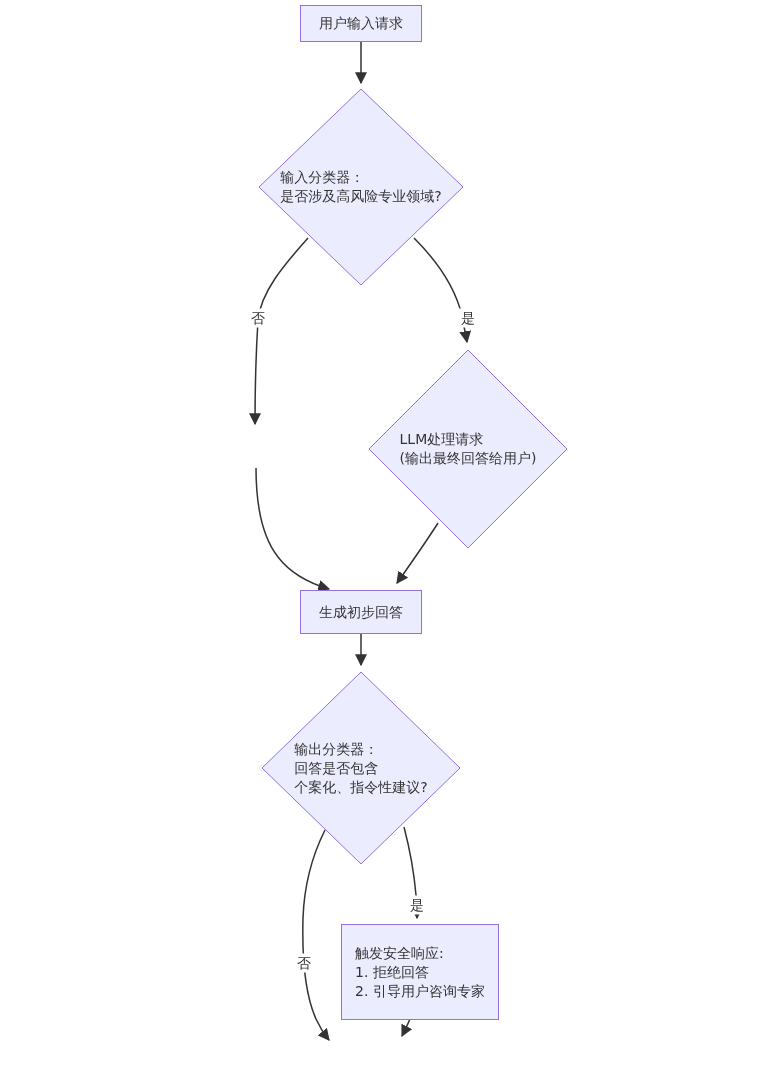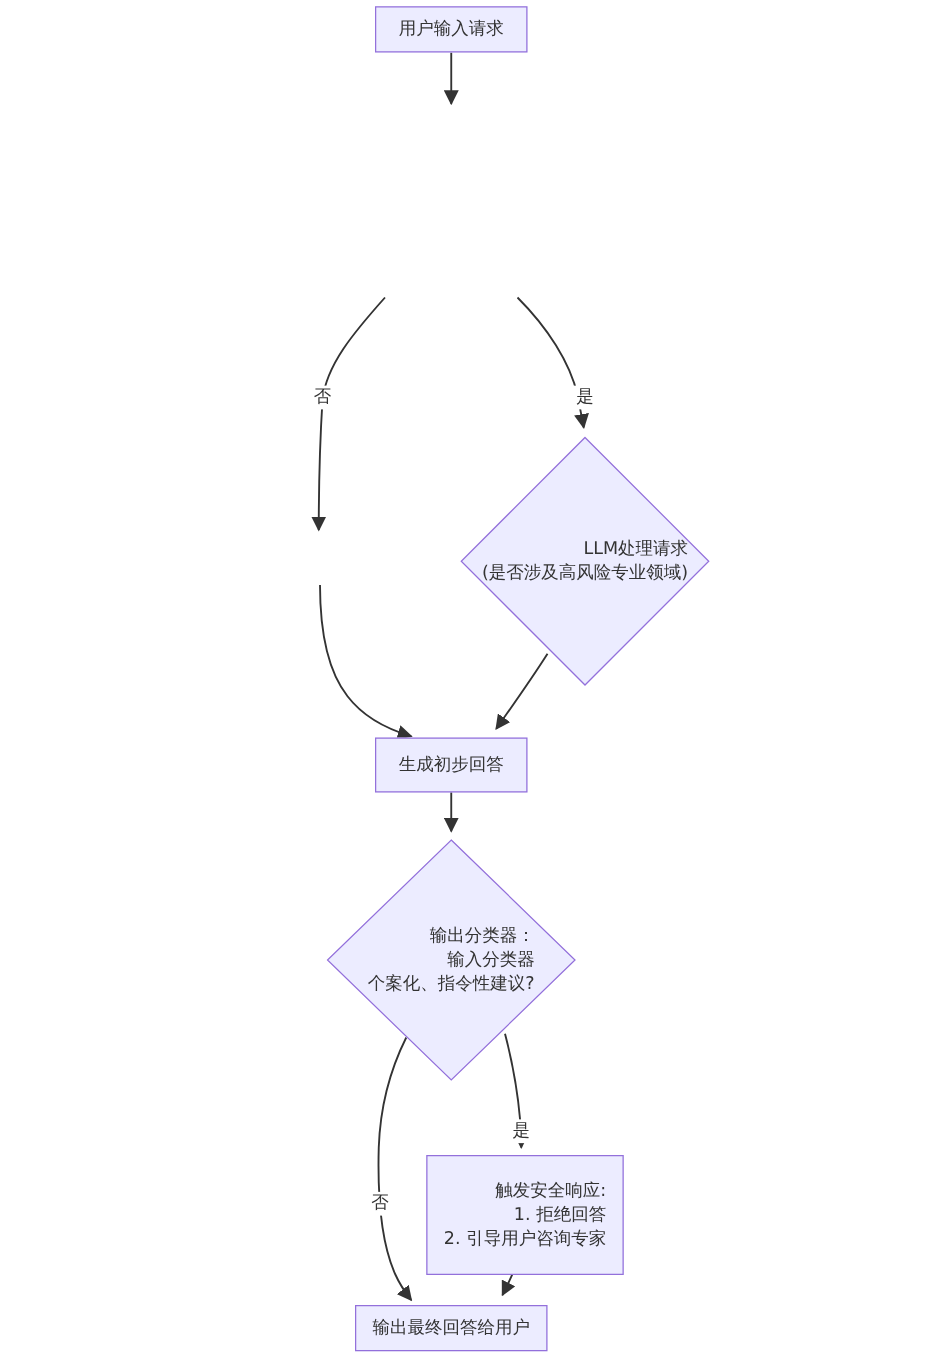--- a/index.html
+++ b/index.html
@@ -61,21 +61,21 @@
   .diamond .node-label {
     position: absolute;
     inset: 0;
     display: flex;
     align-items: center;
     justify-content: center;
   }
   .node-label {
     font-size: 14px;
     line-height: 19px;
-    text-align: right;
+    text-align: left;
     white-space: pre-line;
     color: var(--text-color);
     padding: 0 6px;
   }
   .edge-label {
     position: absolute;
     transform: translate(-50%, -50%);
     background: var(--edge-label-bg);
     font-size: 14px;
     line-height: 17px;
@@ -102,51 +102,55 @@
     <path class="edge-path" d="M361,628 L361,665" marker-end="url(#arrowhead)"></path>
     <path class="edge-path" d="M404,827 C410,850 414,872 416,895 C417,903 417,911 417,918" marker-end="url(#arrowhead)"></path>
     <path class="edge-path" d="M325,830 C311,858 304,890 303,918 C302,955 304,992 316,1019 C320,1028 325,1035 329,1040" marker-end="url(#arrowhead)"></path>
     <path class="edge-path" d="M418,1000 C413,1013 407,1026 402,1036" marker-end="url(#arrowhead)"></path>
   </svg>
 
   <div class="rect-node" style="left:300px;top:5px;width:122px;height:37px">
     <div class="node-label">用户输入请求</div>
   </div>
 
+  <div class="diamond" style="left:258px;top:88px;width:206px;height:198px">
+    <svg class="diamond-shape" viewBox="0 0 206 198" preserveAspectRatio="none">
+      <polygon points="103,1 205,99 103,197 1,99"></polygon>
+    </svg>
+    <div class="node-label">输入分类器：
+是否涉及高风险专业领域?</div>
+  </div>
 
 
   <div class="diamond" style="left:368px;top:349px;width:200px;height:200px">
     <svg class="diamond-shape" viewBox="0 0 200 200" preserveAspectRatio="none">
       <polygon points="100,1 199,100 100,199 1,100"></polygon>
     </svg>
     <div class="node-label">LLM处理请求
-(是否涉及高风险专业领域)</div>
+(输出最终回答给用户)</div>
   </div>
 
   <div class="rect-node" style="left:300px;top:590px;width:122px;height:44px">
     <div class="node-label">生成初步回答</div>
   </div>
 
   <div class="diamond" style="left:261px;top:671px;width:200px;height:194px">
     <svg class="diamond-shape" viewBox="0 0 200 194" preserveAspectRatio="none">
       <polygon points="100,1 199,97 100,193 1,97"></polygon>
     </svg>
     <div class="node-label">输出分类器：
-输入分类器
+回答是否包含
 个案化、指令性建议?</div>
   </div>
 
   <div class="rect-node" style="left:341px;top:924px;width:158px;height:96px">
     <div class="node-label">触发安全响应:
 1. 拒绝回答
 2. 引导用户咨询专家</div>
   </div>
 
-  <div class="rect-node" style="left:284px;top:1044px;width:154px;height:37px">
-    <div class="node-label">输出最终回答给用户</div>
-  </div>
 
   <div class="edge-label" style="left:258px;top:318px">否</div>
   <div class="edge-label" style="left:468px;top:318px">是</div>
   <div class="edge-label" style="left:417px;top:905px">是</div>
   <div class="edge-label" style="left:304px;top:963px">否</div>
 
 </div>
 
 </body></html>

